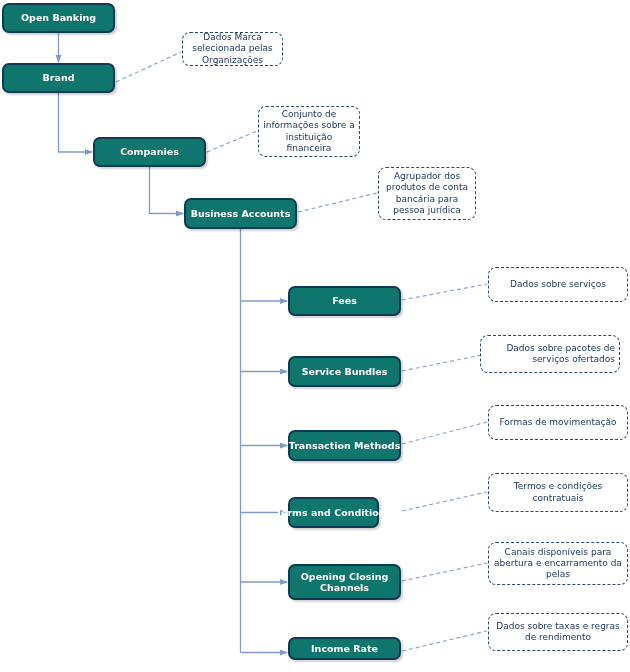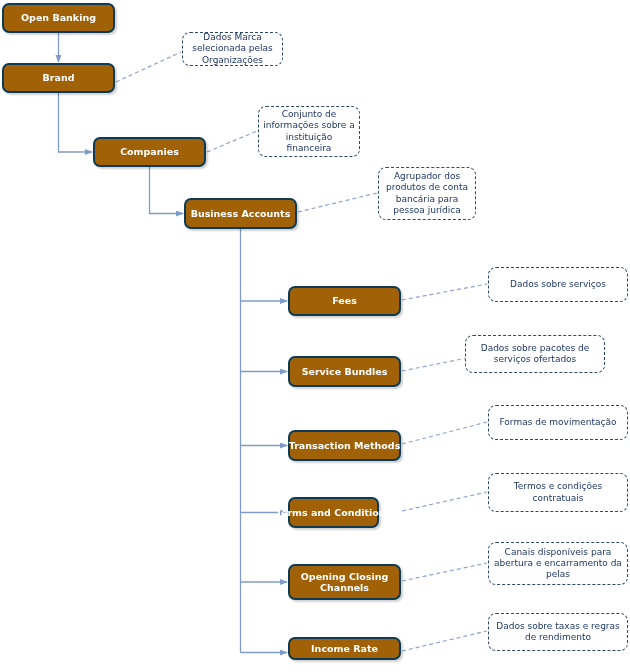--- a/index.html
+++ b/index.html
@@ -3,21 +3,21 @@
 <meta charset="utf-8">
 <style>
   html,body{margin:0;padding:0;background:#ffffff;}
   .canvas{
     position:relative;width:630px;height:672px;background:#ffffff;overflow:hidden;
     font-family:"DejaVu Sans","Liberation Sans",sans-serif;
   }
   svg.wires{position:absolute;left:0;top:0;width:630px;height:672px;}
   .node{
     position:absolute;display:flex;align-items:center;justify-content:center;
-    background:#a16207;border:2px solid #0D3A55;border-radius:7px;
+    background:#0f766e;border:2px solid #0D3A55;border-radius:7px;
     color:#ffffff;font-weight:bold;font-size:9.5px;line-height:1.2;text-align:center;
     box-sizing:border-box;white-space:nowrap;
     box-shadow:2px 2px 2px rgba(0,0,0,0.18);
   }
   .node.wrap{white-space:normal;padding:0 4px;}
   .note{
     position:absolute;display:flex;align-items:center;justify-content:center;
     background:#ffffff;border:1px dashed #29496F;border-radius:8px;
     color:#1F3864;font-size:9px;line-height:1.25;text-align:center;
     box-sizing:border-box;padding:2px 4px;
@@ -31,21 +31,21 @@
   #n-service-bundles{left:288px;top:356px;width:113px;height:31px;}
   #n-transaction-methods{left:288px;top:430px;width:113px;height:31px;}
   #n-terms-and-conditions{left:288px;top:497px;width:91px;height:31px;}
   #n-opening-closing-channels{left:288px;top:564px;width:113px;height:36px;}
   #n-income-rate{left:288px;top:637px;width:113px;height:23px;}
   
   #a-brand{left:182px;top:32px;width:101px;height:34px;}
   #a-companies{left:258px;top:106px;width:102px;height:51px;}
   #a-business-accounts{left:378px;top:167px;width:98px;height:53px;}
   #a-fees{left:488px;top:267px;width:140px;height:35px;}
-  #a-service-bundles{left:465px;top:335px;width:140px;height:38px;}
+  #a-service-bundles{left:480px;top:335px;width:140px;height:38px;text-align:right;}
   #a-transaction-methods{left:488px;top:405px;width:140px;height:35px;}
   #a-terms-and-conditions{left:488px;top:473px;width:140px;height:39px;}
   #a-opening-closing-channels{left:488px;top:542px;width:140px;height:43px;}
   #a-income-rate{left:488px;top:613px;width:140px;height:38px;}
 </style>
 </head>
 <body>
 
 <div class="canvas">
 

